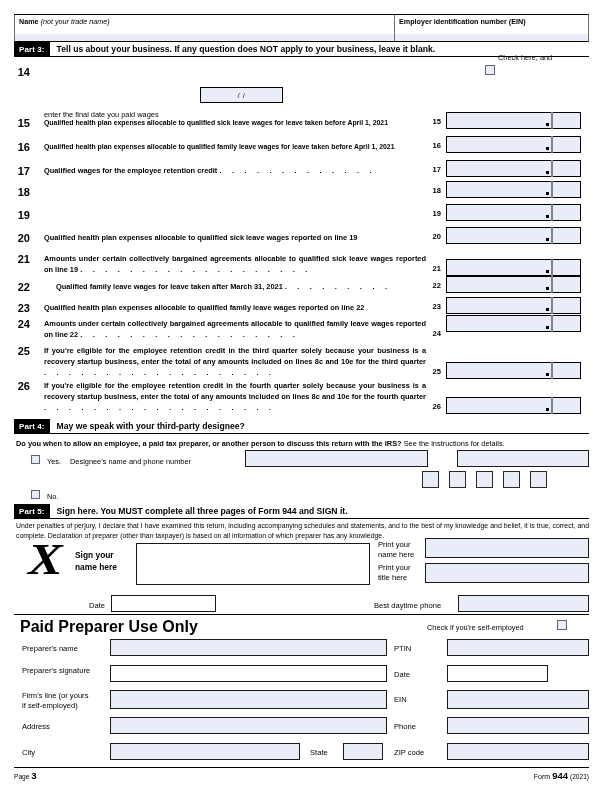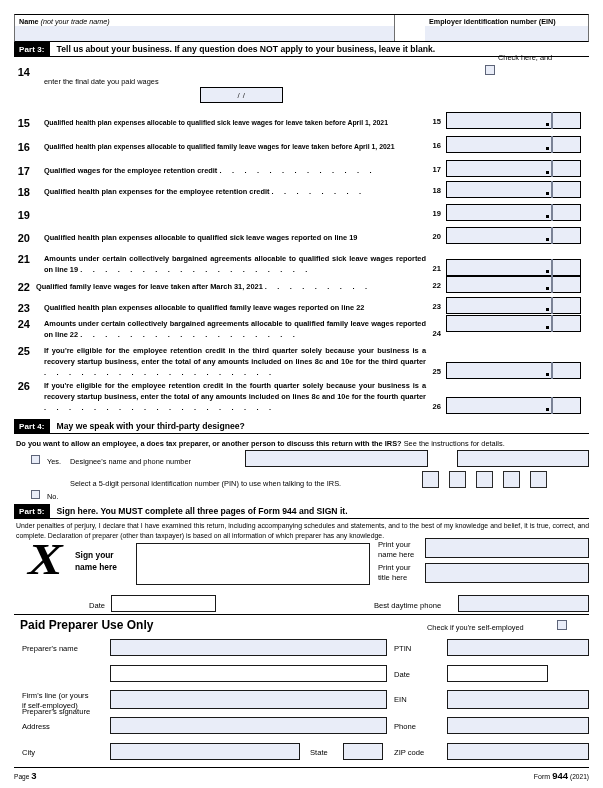--- a/index.html
+++ b/index.html
@@ -29,23 +29,23 @@
   .hdr {
     position: absolute; left: 14px; top: 14px; width: 575px; height: 28px;
     border-top: 1.6px solid #000;
     border-left: 1px solid #6e6e6e;
     border-right: 1px solid #6e6e6e;
     border-bottom: 1.6px solid #000;
     display: flex;
   }
   .hdr-cell { position: relative; height: 100%; display: flex; flex-direction: column; }
   .hdr-cell.left { width: 380px; border-right: 1px solid #6e6e6e; }
-  .hdr-cell.right { flex: 1; margin-left: 30px; }
+  .hdr-cell.right { flex: 1; }
   .hdr-label {
-    padding: 2px 4px 0 4px;
+    padding: 2px 4px 8px 4px;
     font-size: 7.2px; font-weight: bold; line-height: 1.25;
     white-space: nowrap;
   }
   .hdr-label .it { font-weight: normal; font-style: italic; }
   .hdr-input { flex: 1; background: #e9edf8; margin: 0; }
 
   
   .partbar {
     position: absolute; left: 14px; width: 575px; height: 15px;
     border-bottom: 1.6px solid #000;
@@ -150,21 +150,21 @@
     position: absolute; font-size: 7.6px; line-height: 10px;
   }
   .fldlbl.r { text-align: right; }
 
   
   .ppbar {
     position: absolute; left: 14px; width: 575px;
     border-top: 1.6px solid #000;
   }
   .pptitle {
-    position: absolute; font-weight: bold; font-size: 12px;
+    position: absolute; font-weight: bold; font-size: 16px;
   }
   .footline {
     position: absolute; left: 14px; width: 575px; height: 0;
     border-top: 1.3px solid #000;
   }
   .foot {
     position: absolute; font-size: 7px;
   }
   .foot .b { font-weight: bold; font-size: 9.5px; }
   .foot .s { font-size: 6.6px; }
@@ -187,21 +187,21 @@
 
   <div class="partbar" style="top:42px">
     <div class="tag">Part 3:</div>
     <div class="ttl">Tell us about your business. If any question does NOT apply to your business, leave it blank.</div>
   </div>
 
   <div class="lnum" style="left:14px; top:66px">14</div>
   <span class="cbox big" style="position:absolute; left:485px; top:65px"></span>
   <div class="plain" style="left:498px; top:52px">Check here, and</div>
 
-  <div class="plain" style="left:44px; top:76px">enter the final date you paid wages</div>
+  <div class="plain" style="left:44px; top:109px">enter the final date you paid wages</div>
   <div class="datefield" style="left:200px; top:87px">
     <span>/          /</span>
   </div>
 
   <div class="lnum" style="left:14px; top:117px">15</div>
   <div class="ltext" style="left:44px; top:117px; width:380px; font-size:6.9px">Qualified health plan expenses allocable to qualified sick leave wages for leave taken before April 1, 2021</div>
   <div class="boxnum" style="left:428px; top:117px">15</div>
   <div class="money" style="left:446px; top:112px">
     <div class="divider"></div>
       <div class="dot"></div>
@@ -220,24 +220,20 @@
     <span>Qualified wages for the employee retention credit</span>
     <span class="leader">. . . . . . . . . . . . .</span>
   </div>
   <div class="boxnum" style="left:428px; top:165px">17</div>
   <div class="money" style="left:446px; top:160px">
     <div class="divider"></div>
       <div class="dot"></div>
   </div>
 
   <div class="lnum" style="left:14px; top:186px">18</div>
-  <div class="ltext" style="left:44px; top:186px; width:380px">
-    <span>Qualified health plan expenses for the employee retention credit</span>
-    <span class="leader">. . . . . . . .</span>
-  </div>
   <div class="boxnum" style="left:428px; top:186px">18</div>
   <div class="money" style="left:446px; top:181px">
     <div class="divider"></div>
       <div class="dot"></div>
   </div>
 
   <div class="lnum" style="left:14px; top:209px">19</div>
   <div class="boxnum" style="left:428px; top:209px">19</div>
   <div class="money" style="left:446px; top:204px">
     <div class="divider"></div>
@@ -257,21 +253,21 @@
     <span>Amounts under certain collectively bargained agreements allocable to qualified sick leave wages reported on line 19</span>
     <span class="leader">. . . . . . . . . . . . . . . . . . .</span>
   </div>
   <div class="boxnum" style="left:428px; top:264px">21</div>
   <div class="money" style="left:446px; top:259px">
     <div class="divider"></div>
       <div class="dot"></div>
   </div>
 
   <div class="lnum" style="left:14px; top:281px">22</div>
-  <div class="ltext" style="left:36px; top:281px; width:380px">
+  <div class="ltext" style="left:56px; top:281px; width:380px">
     <span>Qualified family leave wages for leave taken after March 31, 2021</span>
     <span class="leader">. . . . . . . . .</span>
   </div>
   <div class="boxnum" style="left:428px; top:281px">22</div>
   <div class="money" style="left:446px; top:276px">
     <div class="divider"></div>
       <div class="dot"></div>
   </div>
 
   <div class="lnum" style="left:14px; top:302px">23</div>
@@ -314,31 +310,30 @@
     <div class="divider"></div>
       <div class="dot"></div>
   </div>
 
   <div class="partbar" style="top:419px">
     <div class="tag">Part 4:</div>
     <div class="ttl">May we speak with your third-party designee?</div>
   </div>
 
   <div class="plain" style="left:16px; top:438px; width:575px">
-    <span class="bold">Do you want to allow an employee, a does tax preparer, or another person to discuss this return with the IRS?</span>
+    <span class="bold">Do you when to allow an employee, a paid tax preparer, or another person to discuss this return with the IRS?</span>
     <span>See the instructions for details.</span>
   </div>
 
   <span class="cbox" style="position:absolute; left:31px; top:455px"></span>
   <div class="plain" style="left:47px; top:456px">Yes.</div>
   <div class="plain" style="left:70px; top:456px">Designee's name and phone number</div>
   <div class="fbox" style="position:absolute; left:245px; top:450px; width:183px; height:17px"></div>
   <div class="fbox" style="position:absolute; left:457px; top:450px; width:132px; height:17px"></div>
 
-  <div class="plain" style="left:70px; top:478px">Select a 5-digit personal identification number (PIN) to use when talking to the IRS.</div>
   <div class="pin" style="left:422px; top:471px"></div>
   <div class="pin" style="left:449px; top:471px"></div>
   <div class="pin" style="left:476px; top:471px"></div>
   <div class="pin" style="left:503px; top:471px"></div>
   <div class="pin" style="left:530px; top:471px"></div>
 
   <span class="cbox" style="position:absolute; left:31px; top:490px"></span>
   <div class="plain" style="left:47px; top:491px">No.</div>
 
   <div class="partbar" style="top:504px">
@@ -376,21 +371,21 @@
   <div class="ppbar" style="top:614px"></div>
   <div class="pptitle" style="left:20px; top:618px">Paid Preparer Use Only</div>
   <div class="plain" style="left:427px; top:622px">Check if you're self-employed</div>
   <span class="cbox big" style="position:absolute; left:557px; top:620px"></span>
 
   <div class="fldlbl" style="left:22px; top:644px">Preparer's name</div>
   <div class="fbox" style="position:absolute; left:110px; top:639px; width:277px; height:17px"></div>
   <div class="fldlbl" style="left:394px; top:644px">PTIN</div>
   <div class="fbox" style="position:absolute; left:447px; top:639px; width:142px; height:17px"></div>
 
-  <div class="fldlbl" style="left:22px; top:707px">Preparer's signature</div>
+  <div class="fldlbl" style="left:22px; top:666px">Preparer's signature</div>
   <div class="fbox white" style="position:absolute; left:110px; top:665px; width:277px; height:17px"></div>
   <div class="fldlbl" style="left:394px; top:670px">Date</div>
   <div class="fbox white" style="position:absolute; left:447px; top:665px; width:101px; height:17px"></div>
 
   <div class="fldlbl" style="left:22px; top:691px">
     <span>Firm's line (or yours</span><br>
     <span>if self-employed)</span>
   </div>
   <div class="fbox" style="position:absolute; left:110px; top:690px; width:277px; height:19px"></div>
   <div class="fldlbl" style="left:394px; top:695px">EIN</div>

